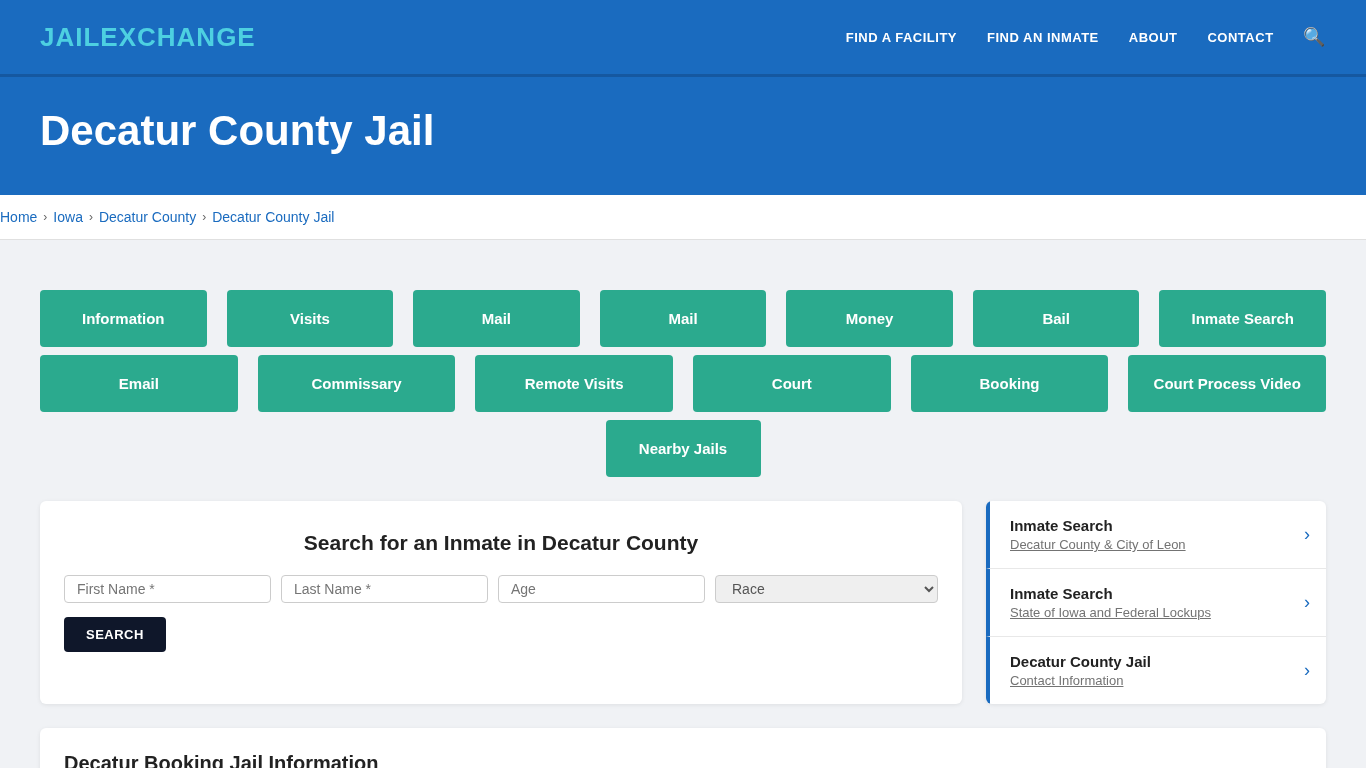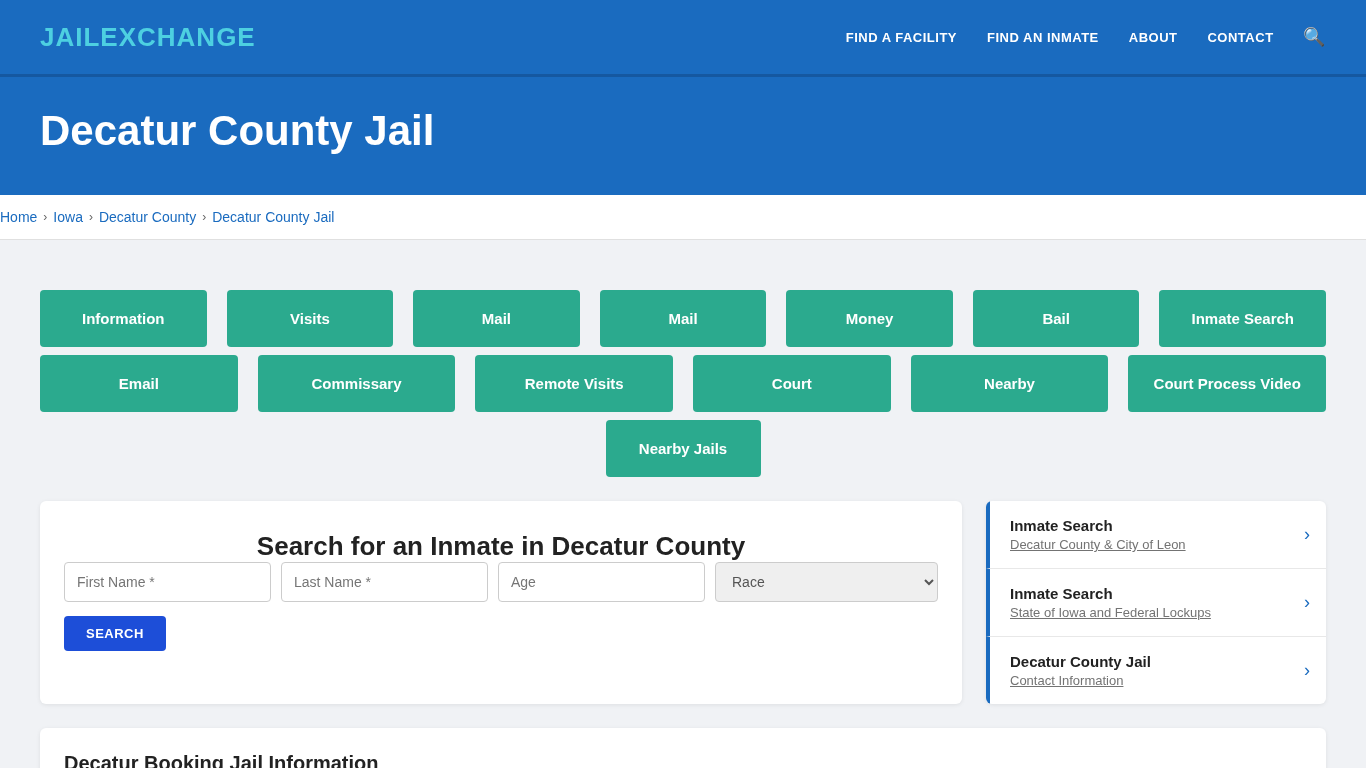--- a/index.html
+++ b/index.html
@@ -125,41 +125,42 @@
     
     .search-form-container {
       flex: 1;
       background: white;
       border-radius: 6px;
       padding: 30px 24px;
       box-shadow: 0 1px 4px rgba(0,0,0,0.08);
     }
     .search-form-container h2 {
       text-align: center;
-      font-size: 26px;
-      font-weight: 700;
+      font-size: 21px;
+      font-weight: 700;
+      margin-bottom: 20px;
       color: #222;
     }
     .form-row {
       display: flex;
       gap: 10px;
       margin-bottom: 14px;
     }
     .form-row input, .form-row select {
       flex: 1;
-      padding: 10px 12px;
+      padding: 4px 12px;
       border: 1px solid #ccc;
       border-radius: 4px;
       font-size: 14px;
       color: #555;
       outline: none;
     }
     .form-row select { flex: 1.2; }
     .search-btn {
-      background: #1d4ed8;
+      background: #0f172a;
       color: white;
       border: none;
       border-radius: 4px;
       padding: 10px 22px;
       font-size: 13px;
       font-weight: 700;
       letter-spacing: 0.5px;
       cursor: pointer;
       text-transform: uppercase;
     }
@@ -257,21 +258,21 @@
       <button class="nav-button">Mail</button>
       <button class="nav-button">Money</button>
       <button class="nav-button">Bail</button>
       <button class="nav-button">Inmate Search</button>
     </div>
     <div class="buttons-row">
       <button class="nav-button">Email</button>
       <button class="nav-button">Commissary</button>
       <button class="nav-button">Remote Visits</button>
       <button class="nav-button">Court</button>
-      <button class="nav-button">Nearby</button>
+      <button class="nav-button">Booking</button>
       <button class="nav-button">Court Process Video</button>
     </div>
     <div class="buttons-row centered">
       <button class="nav-button nearby">Nearby Jails</button>
     </div>
   </div>
 
   <div class="lower-section">
 
     <div class="search-form-container">

